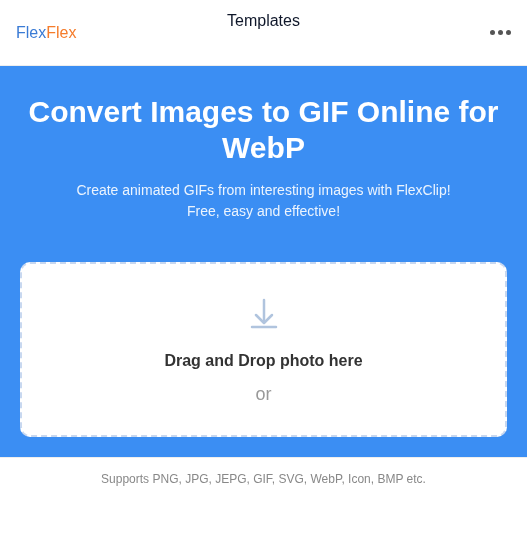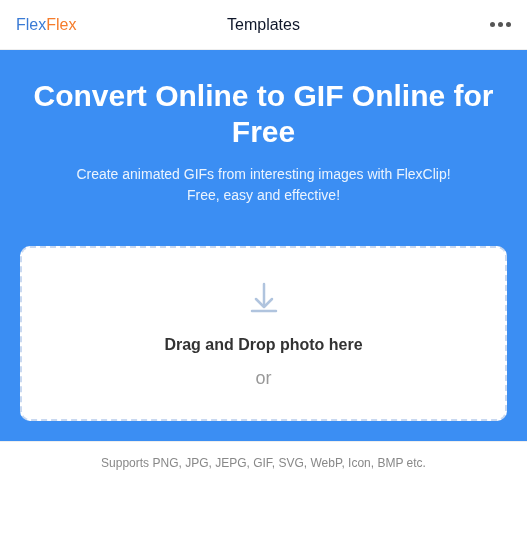--- a/index.html
+++ b/index.html
@@ -12,26 +12,25 @@
       width: 527px;
       height: 550px;
       font-family: -apple-system, BlinkMacSystemFont, 'Segoe UI', Helvetica, Arial, sans-serif;
       background: #fff;
       overflow: hidden;
     }
 
     
     .navbar {
       display: flex;
-      align-items: center;
       justify-content: space-between;
       padding: 12px 16px;
       background: #fff;
       border-bottom: 1px solid #eee;
-      height: 50px;
+      height: 66px;
     }
 
     .navbar-logo {
       display: flex;
       align-items: center;
     }
 
     .logo-flex {
       color: #3a7bd5;
     }
@@ -155,21 +154,21 @@
   </div>
   <span class="navbar-title">Templates</span>
   <div class="navbar-dots">
     <div class="dot"></div>
     <div class="dot"></div>
     <div class="dot"></div>
   </div>
 </nav>
 
 <section class="hero">
-  <h1 class="hero-title">Convert Online to GIF Online for Free</h1>
+  <h1 class="hero-title">Convert Images to GIF Online for WebP</h1>
   <p class="hero-subtitle">Create animated GIFs from interesting images with FlexClip! Free, easy and effective!</p>
 </section>
 
 <section class="upload-section">
   <div class="upload-box">
     <div class="upload-icon">
       <svg viewBox="0 0 40 40" fill="none" xmlns="http://www.w3.org/2000/svg">
         <path d="M20 6 L20 28" stroke="#b0c4de" stroke-width="2.5" stroke-linecap="round"></path>
         <path d="M12 21 L20 29 L28 21" stroke="#b0c4de" stroke-width="2.5" stroke-linecap="round" stroke-linejoin="round"></path>
         <path d="M8 33 L32 33" stroke="#b0c4de" stroke-width="2.5" stroke-linecap="round"></path>

